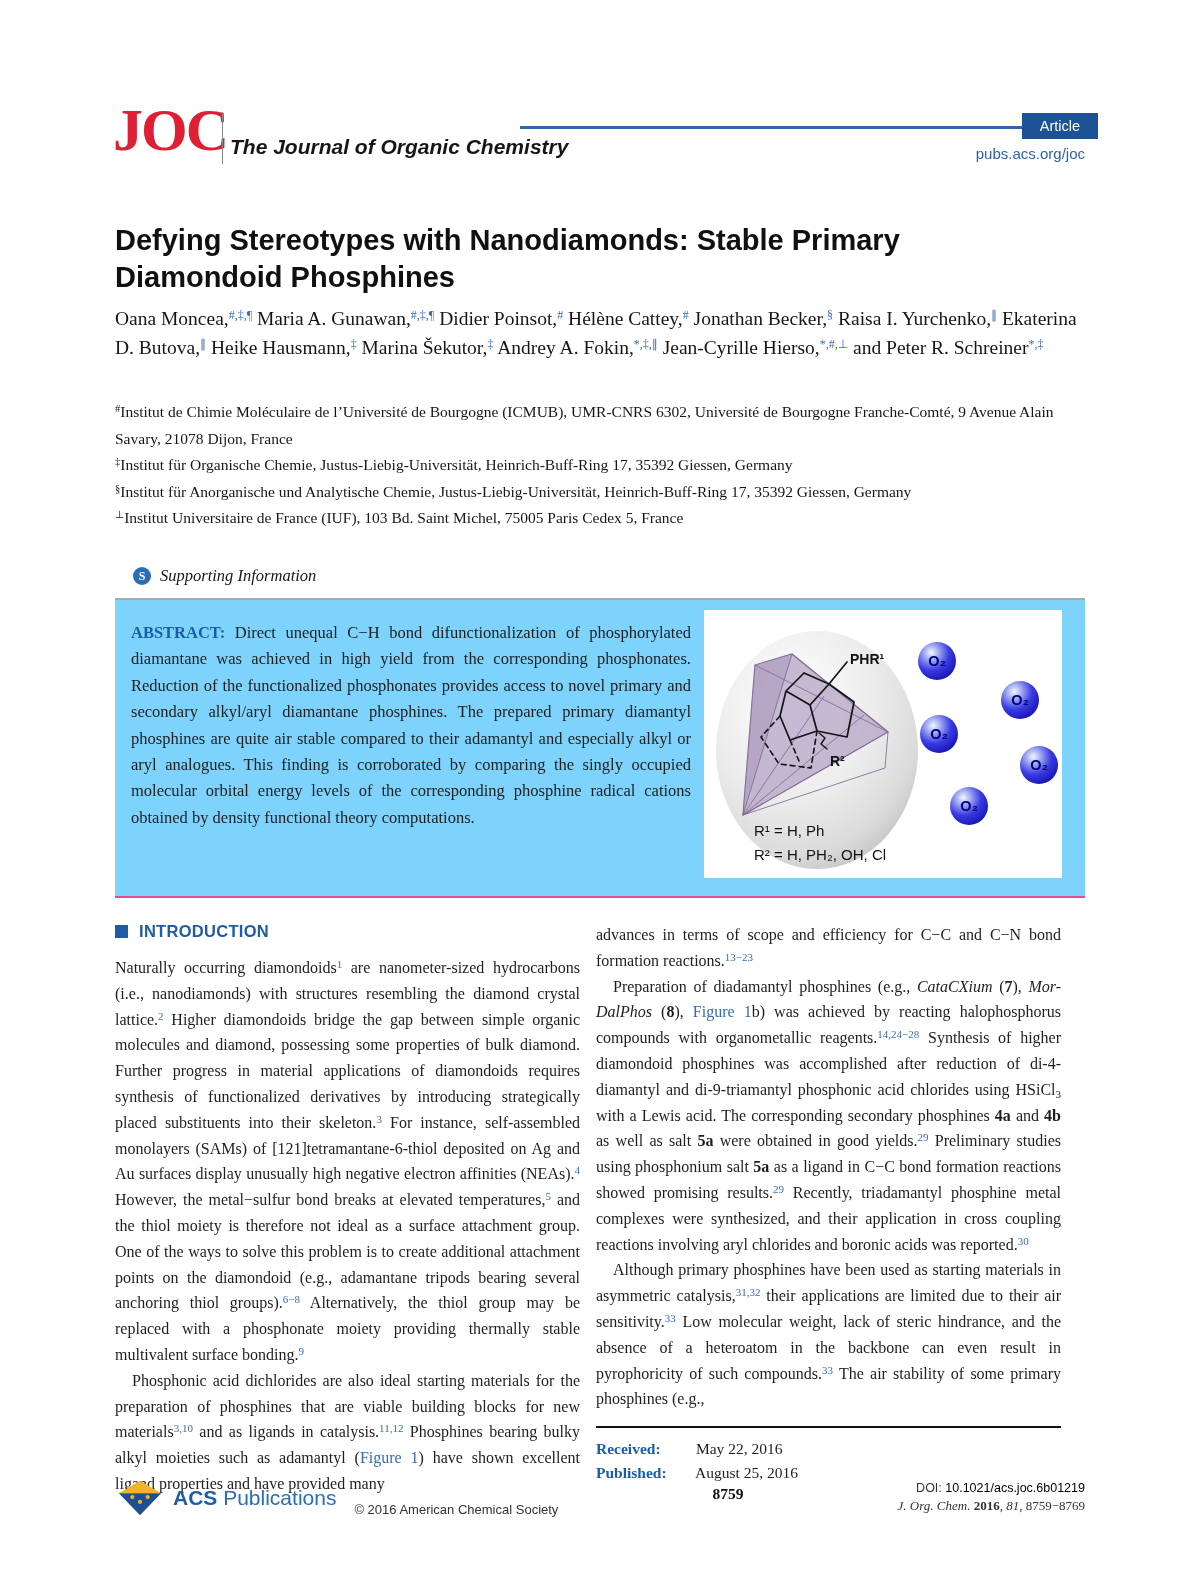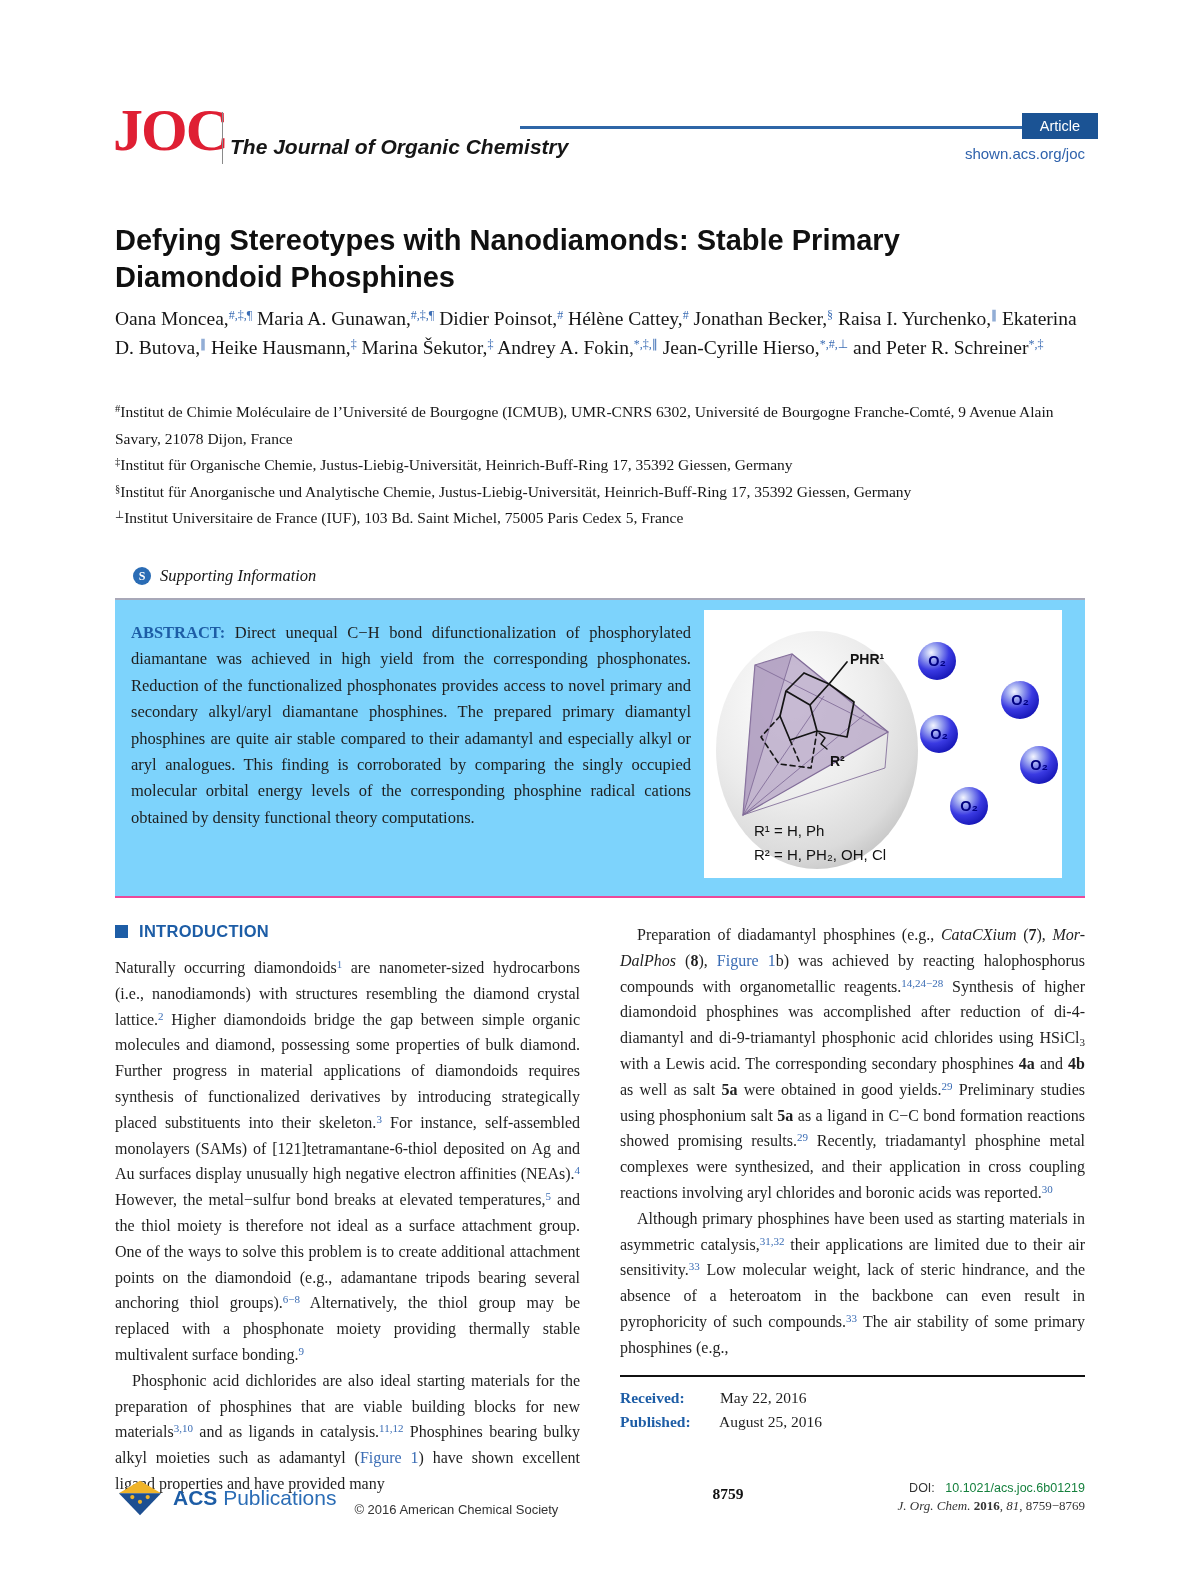--- a/index.html
+++ b/index.html
@@ -48,21 +48,21 @@
   .abstract-box{
     background:#7dd3fc;border-top:2px solid #a8a8b8;border-bottom:2px solid #ec4899;
   }
   .abstract-text{
     font-size:16.5px;line-height:26.4px;text-align:justify;color:#1e1e1e;width:560px;
   }
   .abstract-label{font-weight:bold;color:#1d5da6;}
   .abstract-graphic{background:#ffffff;}
 
   
-  .columns{display:flex;gap:40px;width:970px;}
+  .columns{display:flex;gap:16px;width:970px;}
   .col{width:465px;}
   .section-heading{display:flex;align-items:center;gap:11px;margin-bottom:14px;}
   .heading-square{width:13px;height:13px;background:#1d5da6;}
   .heading-label{
     font-family:"Liberation Sans", sans-serif;font-weight:bold;font-size:16.5px;
     color:#1d5da6;letter-spacing:0.3px;
   }
   .body-par{
     font-size:16px;line-height:25.8px;text-align:justify;margin:0;color:#1e1e1e;
   }
@@ -78,36 +78,36 @@
   .date-row{font-size:15.5px;line-height:24px;}
   .date-label{display:inline-block;min-width:96px;font-weight:bold;color:#1d5da6;}
 
   
   .footer{display:flex;align-items:flex-start;width:970px;}
   .acs-wordmark{font-family:"Liberation Sans", sans-serif;font-size:21px;color:#2a6cb5;}
   .acs-wordmark .acs{font-weight:bold;color:#1d5da6;}
   .copyright{font-family:"Liberation Sans", sans-serif;font-size:13px;color:#333;margin-left:18px;margin-top:24px;}
   .page-number{font-family:"Liberation Serif", serif;font-weight:bold;font-size:15.5px;color:#111;margin-top:7px;}
   .doi-block{text-align:right;font-family:"Liberation Sans", sans-serif;font-size:12.5px;line-height:17px;color:#333;margin-top:2px;}
-  .doi-link{color:#15803d;margin-left:7px;}
+  .doi-link{color:#000000;}
   .citation{font-family:"Liberation Serif", serif;font-size:13px;}
 
   svg text{font-family:"Liberation Sans", sans-serif;}
 </style>
 </head>
 <body>
 
 <div class="abs" style="left:113px;top:100px;text-align:center;">
   <span class="logo-acronym">JOC</span>
 </div>
 <div class="abs logo-divider" style="left:222px;top:112px;"></div>
 <div class="abs journal-name" style="left:230px;top:135px;">The Journal of Organic Chemistry</div>
 <div class="abs header-rule" style="left:520px;top:126px;width:502px;"></div>
 <div class="abs article-badge" style="left:1022px;top:113px;">Article</div>
-<div class="abs site-url" style="right:115px;top:145px;">shown.acs.org/joc</div>
+<div class="abs site-url" style="right:115px;top:145px;">pubs.acs.org/joc</div>
 
 <div class="abs paper-title" style="left:115px;top:222px;">Defying Stereotypes with Nanodiamonds: Stable Primary Diamondoid Phosphines</div>
 
 <div class="abs author-list" style="left:115px;top:304px;">
   <span><span class="author"><span>Oana Moncea,</span><sup class="author-sup">#,‡,¶</sup> </span><span class="author"><span>Maria A. Gunawan,</span><sup class="author-sup">#,‡,¶</sup> </span><span class="author"><span>Didier Poinsot,</span><sup class="author-sup">#</sup> </span><span class="author"><span>Hélène Cattey,</span><sup class="author-sup">#</sup> </span><span class="author"><span>Jonathan Becker,</span><sup class="author-sup">§</sup> </span><span class="author"><span>Raisa I. Yurchenko,</span><sup class="author-sup">∥</sup> </span><span class="author"><span>Ekaterina D. Butova,</span><sup class="author-sup">∥</sup> </span><span class="author"><span>Heike Hausmann,</span><sup class="author-sup">‡</sup> </span><span class="author"><span>Marina Šekutor,</span><sup class="author-sup">‡</sup> </span><span class="author"><span>Andrey A. Fokin,</span><sup class="author-sup">*,‡,∥</sup> </span><span class="author"><span>Jean-Cyrille Hierso,</span><sup class="author-sup">*,#,⊥</sup> </span><span class="author"><span>and Peter R. Schreiner</span><sup class="author-sup">*,‡</sup> </span></span>
 </div>
 
 <div class="abs affiliation-list" style="left:115px;top:399px;">
   <div>
       <div class="affiliation"><sup class="aff-marker">#</sup><span>Institut de Chimie Moléculaire de l’Université de Bourgogne (ICMUB), UMR-CNRS 6302, Université de Bourgogne Franche-Comté, 9 Avenue Alain Savary, 21078 Dijon, France</span></div>
@@ -191,20 +191,21 @@
   <div class="col">
     <div class="section-heading">
       <span class="heading-square"></span>
       <span class="heading-label">INTRODUCTION</span>
     </div>
     <p class="body-par"><span class="seg-t">Naturally occurring diamondoids</span><sup class="seg-sup">1</sup><span class="seg-t"> are nanometer-sized hydrocarbons (i.e., nanodiamonds) with structures resembling the diamond crystal lattice.</span><sup class="seg-sup">2</sup><span class="seg-t"> Higher diamondoids bridge the gap between simple organic molecules and diamond, possessing some properties of bulk diamond. Further progress in material applications of diamondoids requires synthesis of functionalized derivatives by introducing strategically placed substituents into their skeleton.</span><sup class="seg-sup">3</sup><span class="seg-t"> For instance, self-assembled monolayers (SAMs) of [121]tetramantane-6-thiol deposited on Ag and Au surfaces display unusually high negative electron affinities (NEAs).</span><sup class="seg-sup">4</sup><span class="seg-t"> However, the metal−sulfur bond breaks at elevated temperatures,</span><sup class="seg-sup">5</sup><span class="seg-t"> and the thiol moiety is therefore not ideal as a surface attachment group. One of the ways to solve this problem is to create additional attachment points on the diamondoid (e.g., adamantane tripods bearing several anchoring thiol groups).</span><sup class="seg-sup">6−8</sup><span class="seg-t"> Alternatively, the thiol group may be replaced with a phosphonate moiety providing thermally stable multivalent surface bonding.</span><sup class="seg-sup">9</sup></p>
     <p class="body-par indent"><span class="seg-t">Phosphonic acid dichlorides are also ideal starting materials for the preparation of phosphines that are viable building blocks for new materials</span><sup class="seg-sup">3,10</sup><span class="seg-t"> and as ligands in catalysis.</span><sup class="seg-sup">11,12</sup><span class="seg-t"> Phosphines bearing bulky alkyl moieties such as adamantyl (</span><span class="seg-a">Figure 1</span><span class="seg-t">) have shown excellent ligand properties and have provided many</span></p>
   </div>
 
   <div class="col">
+    <p class="body-par"><span class="seg-t">advances in terms of scope and efficiency for C−C and C−N bond formation reactions.</span><sup class="seg-sup">13−23</sup></p>
     <p class="body-par indent"><span class="seg-t">Preparation of diadamantyl phosphines (e.g., </span><em class="seg-i">CataCXium</em><span class="seg-t"> (</span><strong class="seg-b">7</strong><span class="seg-t">), </span><em class="seg-i">Mor-DalPhos</em><span class="seg-t"> (</span><strong class="seg-b">8</strong><span class="seg-t">), </span><span class="seg-a">Figure 1</span><span class="seg-t">b) was achieved by reacting halophosphorus compounds with organometallic reagents.</span><sup class="seg-sup">14,24−28</sup><span class="seg-t"> Synthesis of higher diamondoid phosphines was accomplished after reduction of di-4-diamantyl and di-9-triamantyl phosphonic acid chlorides using HSiCl</span><sub class="seg-sub">3</sub><span class="seg-t"> with a Lewis acid. The corresponding secondary phosphines </span><strong class="seg-b">4a</strong><span class="seg-t"> and </span><strong class="seg-b">4b</strong><span class="seg-t"> as well as salt </span><strong class="seg-b">5a</strong><span class="seg-t"> were obtained in good yields.</span><sup class="seg-sup">29</sup><span class="seg-t"> Preliminary studies using phosphonium salt </span><strong class="seg-b">5a</strong><span class="seg-t"> as a ligand in C−C bond formation reactions showed promising results.</span><sup class="seg-sup">29</sup><span class="seg-t"> Recently, triadamantyl phosphine metal complexes were synthesized, and their application in cross coupling reactions involving aryl chlorides and boronic acids was reported.</span><sup class="seg-sup">30</sup></p>
     <p class="body-par indent"><span class="seg-t">Although primary phosphines have been used as starting materials in asymmetric catalysis,</span><sup class="seg-sup">31,32</sup><span class="seg-t"> their applications are limited due to their air sensitivity.</span><sup class="seg-sup">33</sup><span class="seg-t"> Low molecular weight, lack of steric hindrance, and the absence of a heteroatom in the backbone can even result in pyrophoricity of such compounds.</span><sup class="seg-sup">33</sup><span class="seg-t"> The air stability of some primary phosphines (e.g.,</span></p>
 
     <div class="dates-block">
       <div class="date-row">
         <span class="date-label">Received:</span>
         <span>May 22, 2016</span>
       </div>
       <div class="date-row">
         <span class="date-label">Published:</span>

